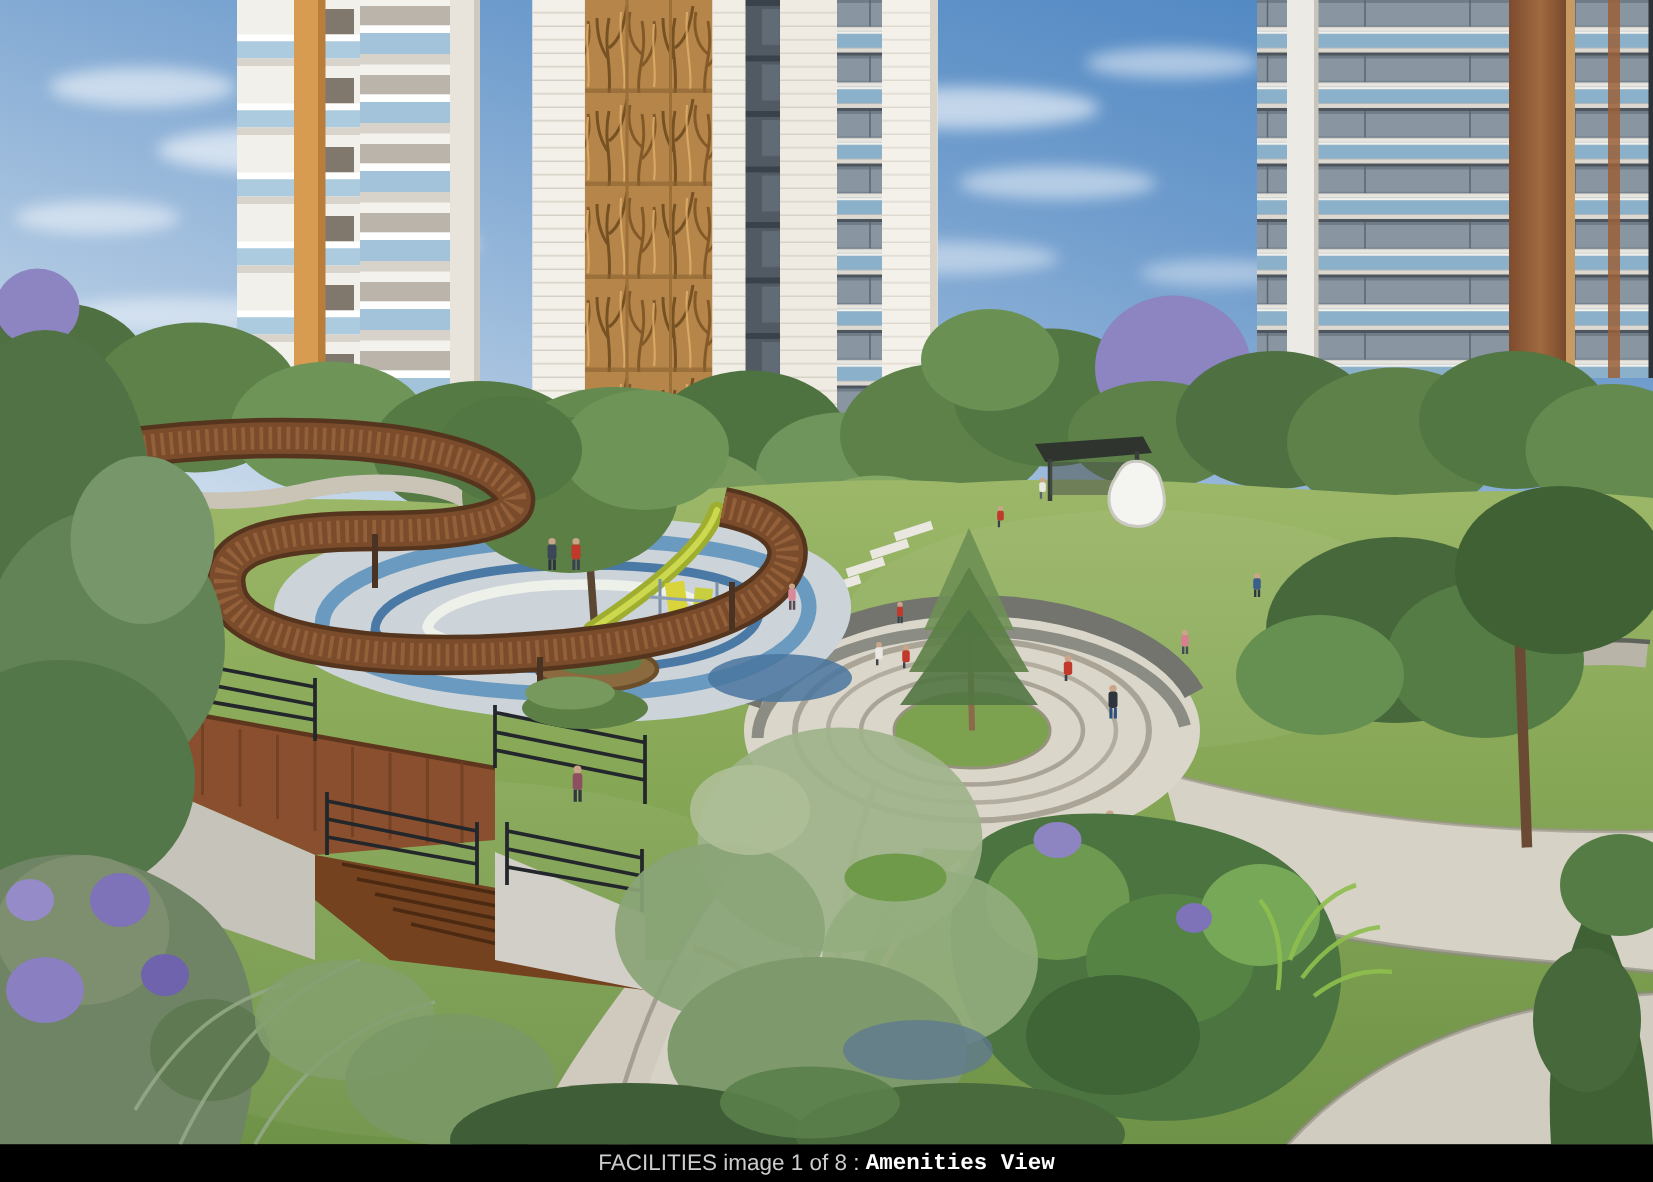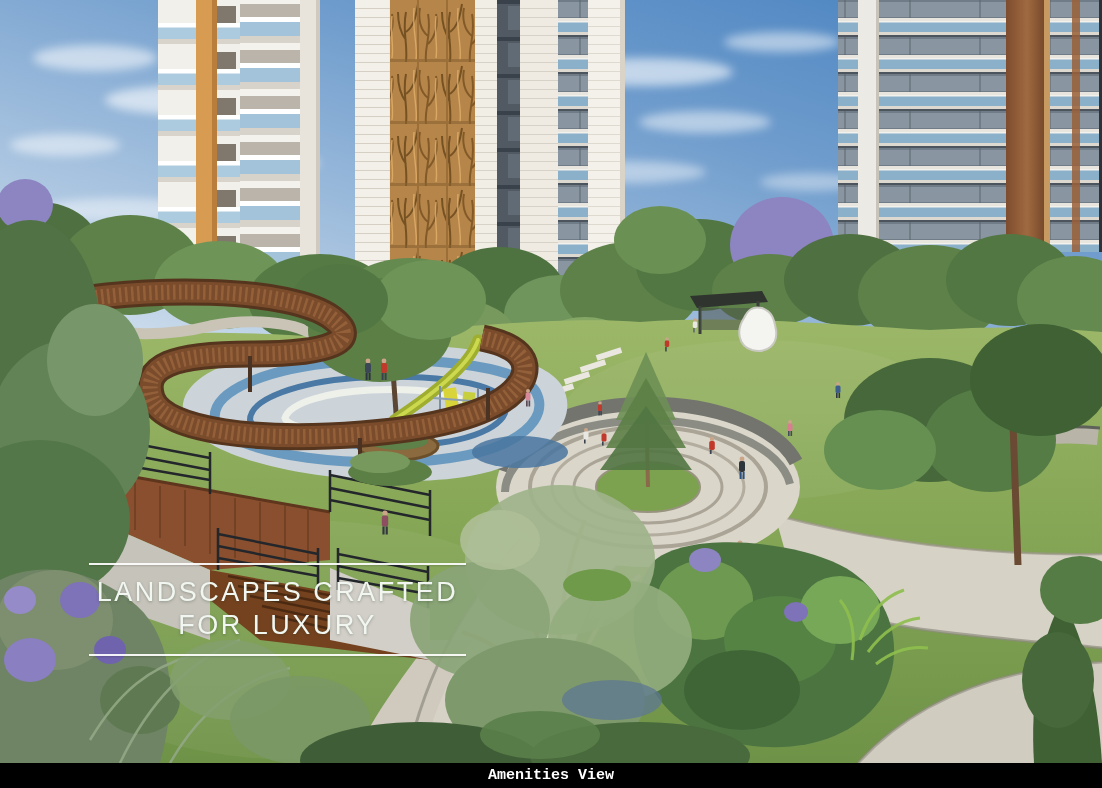--- a/index.html
+++ b/index.html
@@ -481,24 +481,19 @@
 
     <g>
       <ellipse cx="420" cy="760" rx="120" ry="38" fill="#3f5d37"></ellipse>
       <ellipse cx="640" cy="756" rx="110" ry="34" fill="#486a3d"></ellipse>
       <ellipse cx="540" cy="735" rx="60" ry="24" fill="#5a7f4a" opacity="0.9"></ellipse>
       <ellipse cx="612" cy="700" rx="50" ry="20" fill="#5d7792" opacity="0.75"></ellipse>
     </g>
   </svg>
   </div>
 
-  <div class="overlay">
-    <div class="rule"></div>
-    <div class="t1">LANDSCAPES CRAFTED</div>
-    <div class="t2">FOR LUXURY</div>
-    <div class="rule"></div>
-  </div>
 
   <div class="caption-bar">
+    <span class="caption-prefix">FACILITIES image 1 of 8 : </span>
       <span class="caption-title">Amenities View</span>
   </div>
 
 </div>
 
 </body></html>

